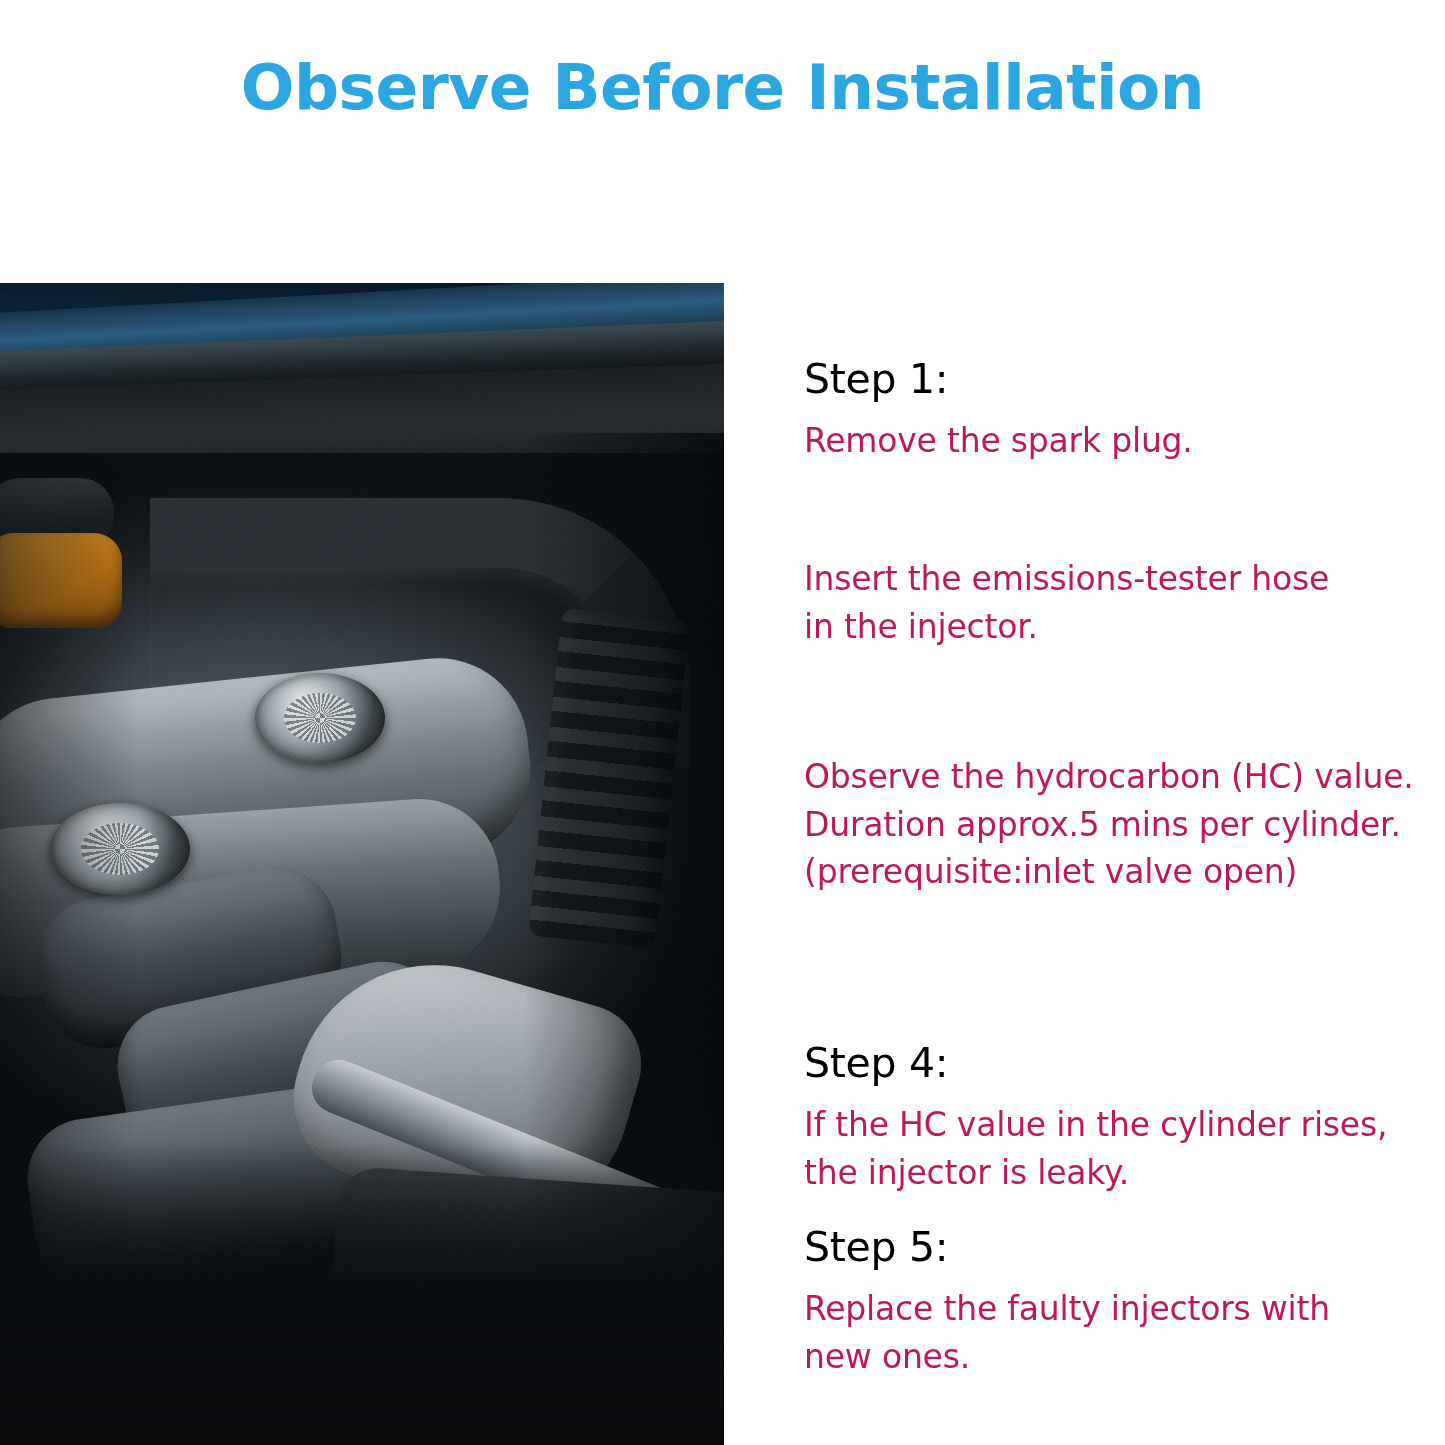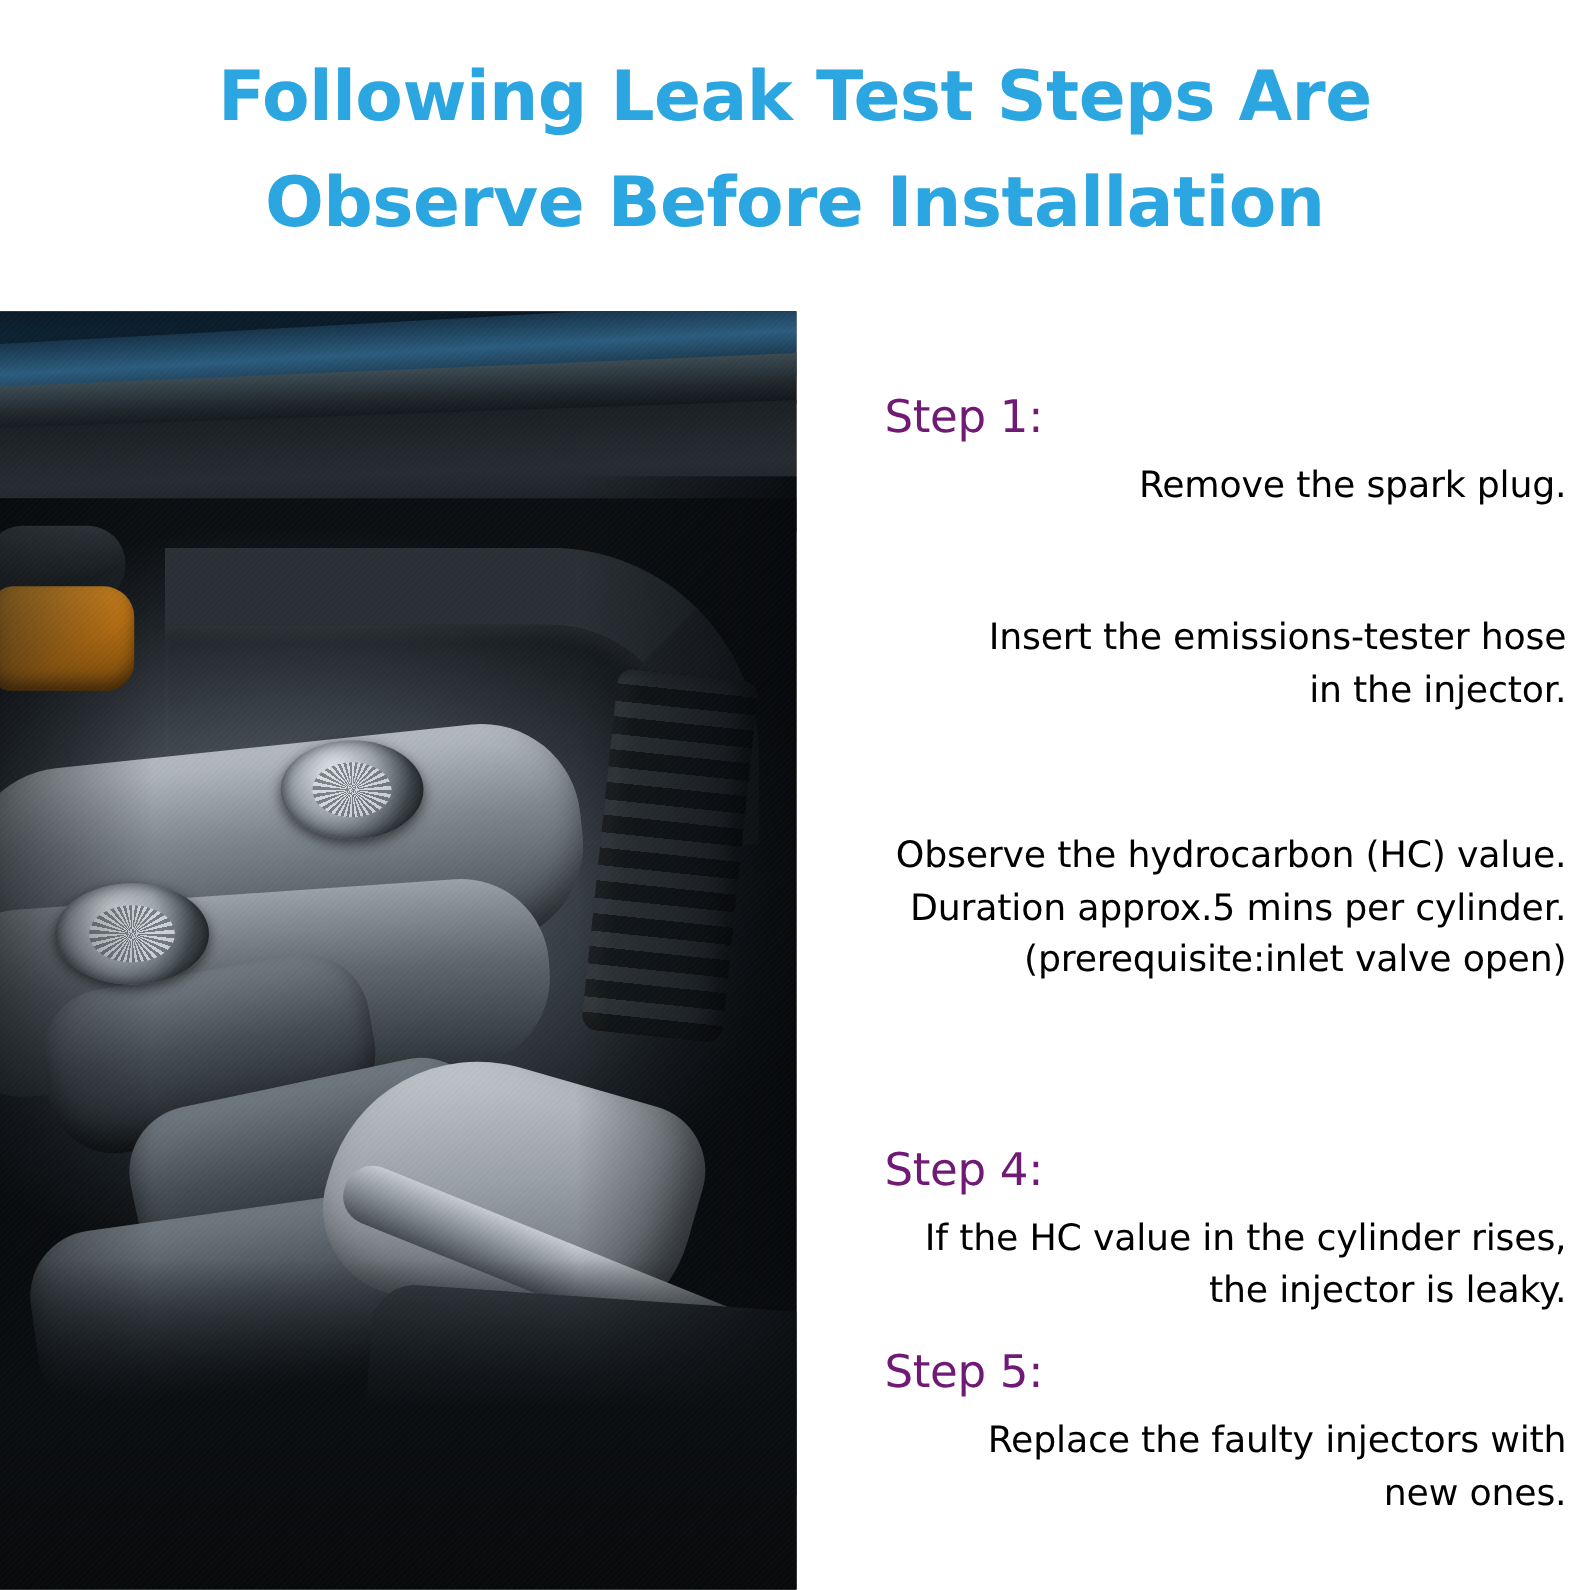--- a/index.html
+++ b/index.html
@@ -228,45 +228,43 @@
     flex: 1 1 auto;
     position: relative;
     padding: 0;
   }
   .step {
     position: absolute;
     left: 80px;
     width: 620px;
   }
   .step-title {
-    color: #701a75;
+    color: #000000;
     font-size: 41px;
     font-family: "DejaVu Sans", sans-serif;
     margin-bottom: 14px;
     letter-spacing: -0.3px;
   }
   .step-body {
-    color: #000000;
+    color: #be185d;
     font-size: 33px;
     line-height: 1.44;
     letter-spacing: -0.2px;
     white-space: pre-line;
-    text-align: right;
   }
   .step.s1 { top: 72px; }
   .step.s2 { top: 272px; }
   .step.s3 { top: 470px; }
   .step.s4 { top: 756px; }
   .step.s5 { top: 940px; }
 </style>
 </head>
 <body>
 
 <div class="heading">
-  <span class="line">Following Leak Test Steps Are</span>
   <span class="line">Observe Before Installation</span>
 </div>
 
 <div class="content">
 
   <div class="photo">
     <div class="sky-glass"></div>
     <div class="hood-edge"></div>
     <div class="hood-strip"></div>
     <div class="cowl"></div>

